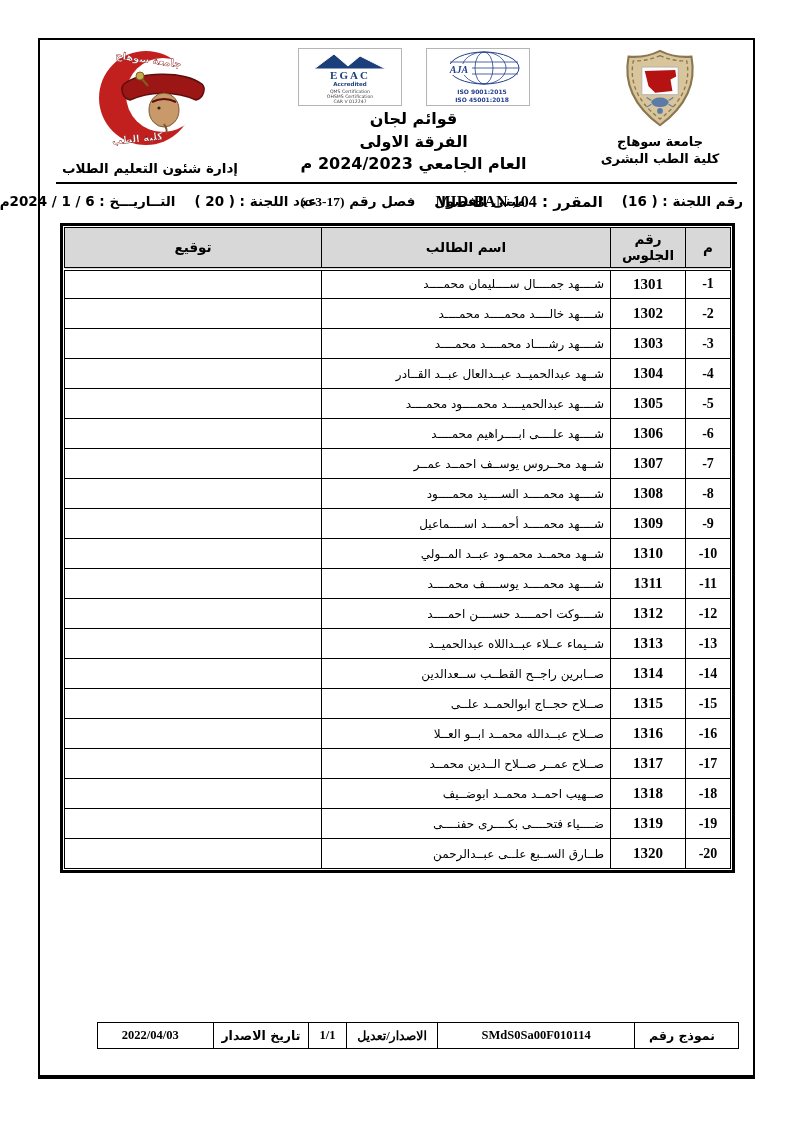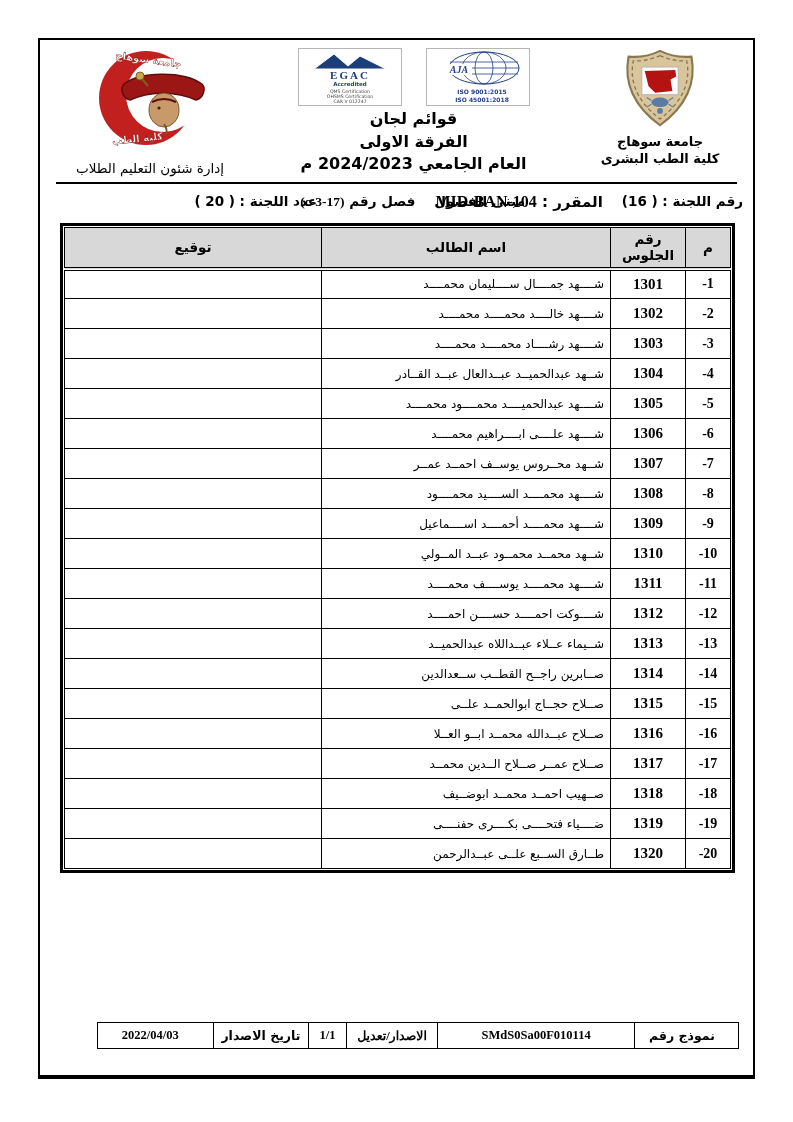--- a/index.html
+++ b/index.html
@@ -9,21 +9,21 @@
            border:2px solid #000; border-bottom:4px solid #000; background:#fff; }
 
   
   .hdr { display:flex; direction:rtl; padding:6px 4px 2px 4px; align-items:flex-start; }
   .hdr-uni { width:178px; text-align:center; padding-top:2px; }
   .hdr-uni .t { font-weight:bold; font-size:13px; line-height:1.3; }
   .hdr-center { flex:1; text-align:center; }
   .cert-row { display:flex; justify-content:center; gap:24px; direction:ltr; margin-top:2px; }
   .titles { margin-top:2px; font-weight:bold; font-size:16px; line-height:1.42; }
   .hdr-dept { width:212px; text-align:center; }
-  .hdr-dept .t { font-weight:normal; font-size:13.5px; margin-top:2px; }
+  .hdr-dept .t { font-weight:bold; font-size:13.5px; margin-top:2px; }
 
   .hr-rule { border:0; border-top:2.5px solid #000; margin:4px 16px 0 16px; }
 
   
   .info { direction:rtl; display:flex; padding:9px 10px 4px 14px; }
   .info .col { display:flex; flex-direction:row; gap:19px; }
   .col-a { width:218px; text-align:right; }
   .col-b { width:208px; text-align:center; }
   .col-c { flex:1; text-align:left; padding-left:12px; }
   .info-line { font-size:13.5px; font-weight:bold; white-space:nowrap; }
@@ -144,20 +144,21 @@
       </div>
       <div class="col col-b">
         <div class="info-line">مبنى الفصول</div>
         <div class="info-line">
           <span>فصل رقم</span>
           <span class="lat">(c-3-17)</span>
         </div>
       </div>
       <div class="col col-c">
         <div class="info-line">عدد اللجنة : ( 20 )</div>
+        <div class="info-line">التــاريـــخ : 6 / 1 / 2024م</div>
       </div>
     </div>
 
     <div class="table-wrap">
       <table class="roster">
         <colgroup>
             <col class="c-num">
             <col class="c-seat">
             <col class="c-name">
             <col class="c-sign">

